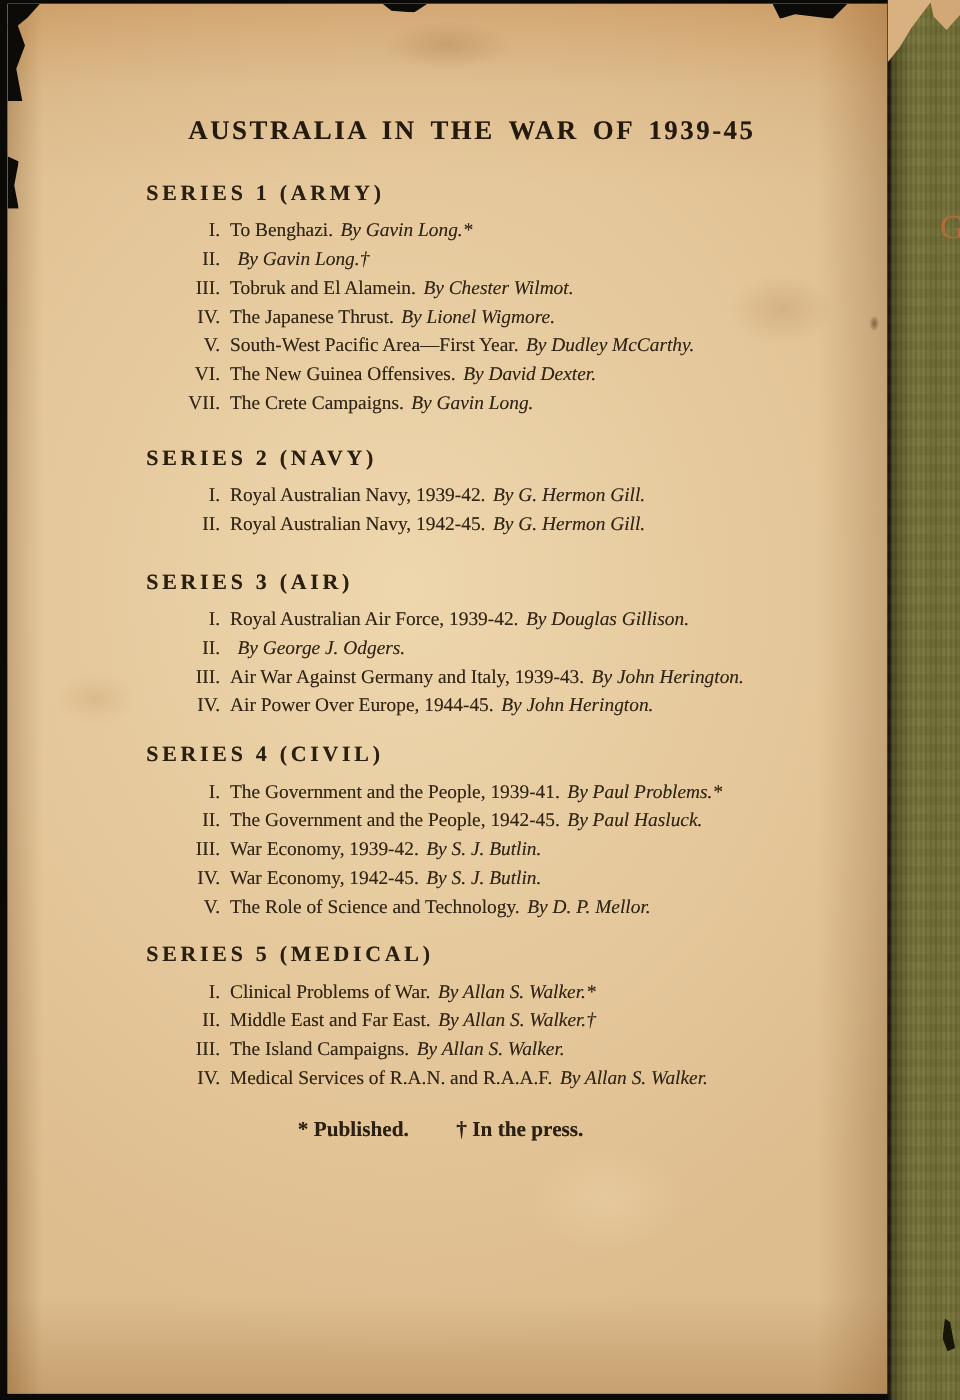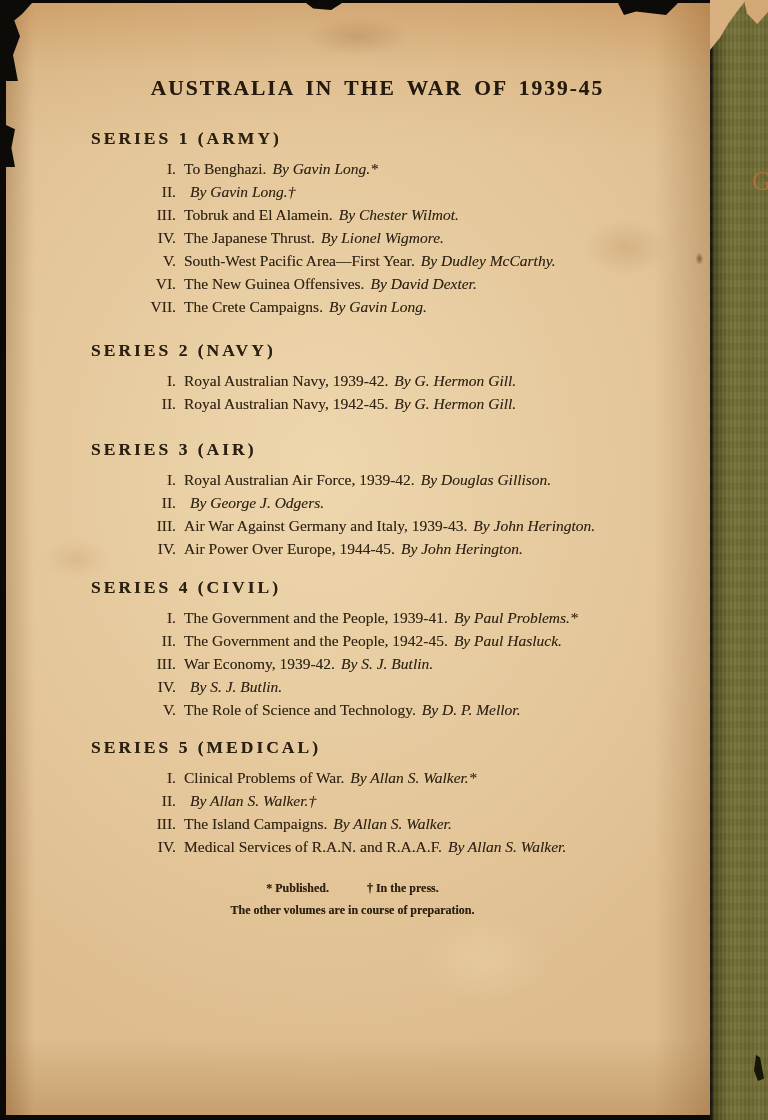--- a/index.html
+++ b/index.html
@@ -55,42 +55,43 @@
     position:absolute;right:0;top:0;width:24px;height:24px;background:#d2a876;
     clip-path:polygon(0 0,100% 0,100% 50%,55% 100%,12% 55%);
   }
   .spine-mark-b{
     position:absolute;left:44px;top:1055px;width:10px;height:26px;background:#171408;
     clip-path:polygon(20% 0,60% 10%,100% 90%,40% 100%,0 60%);
   }
   
   .content{
     position:absolute;left:0;top:0;width:704px;
-    padding:0 40px 0 91px;box-sizing:border-box;
+    padding:16px 40px 0 91px;box-sizing:border-box;
     color:#2f2416;
   }
   .page-title{
     margin-top:75px;line-height:26px;
     text-align:center;font-size:21.5px;font-weight:bold;
     letter-spacing:2px;word-spacing:4px;color:#241a0e;
     text-shadow:0 0 .5px rgba(60,38,16,.55);
   }
   .series-heading{
     font-size:17.5px;font-weight:bold;line-height:22px;
     letter-spacing:3px;color:#2a2012;margin-bottom:8px;
     text-shadow:0 0 .4px rgba(60,38,16,.5);
+    margin-left:26px;
   }
   .mt-s1{margin-top:26px;} .mt-s2{margin-top:21px;} .mt-s3{margin-top:23px;}
   .mt-s4{margin-top:16px;} .mt-s5{margin-top:15px;}
   .item{display:flex;line-height:23px;font-size:15.5px;white-space:nowrap;
     text-shadow:0 0 .4px rgba(60,38,16,.45);}
   .vol-num{flex:0 0 85px;text-align:right;margin-right:8px;}
   .vol-author{font-style:italic;margin-left:6px;}
   .footnotes{margin-top:19px;text-align:center;transform:translateX(-25px);
-    font-size:12px;font-weight:bold;line-height:22px;color:#2b2013;
+    font-size:17px;font-weight:bold;line-height:22px;color:#2b2013;
     text-shadow:0 0 .4px rgba(60,38,16,.5);}
   .fn-press{margin-left:38px;}
 </style>
 </head>
 <body>
 
 <div>
 
   <div class="paper">
     <div class="tear tear-tl"></div>
@@ -190,57 +191,58 @@
           <span>The Government and the People, 1942-45.</span>
           <span class="vol-author">By Paul Hasluck.</span>
       </div>
       <div class="item">
         <span class="vol-num">III.</span>
           <span>War Economy, 1939-42.</span>
           <span class="vol-author">By S. J. Butlin.</span>
       </div>
       <div class="item">
         <span class="vol-num">IV.</span>
+          <span>War Economy, 1942-45.</span>
           <span class="vol-author">By S. J. Butlin.</span>
       </div>
       <div class="item">
         <span class="vol-num">V.</span>
           <span>The Role of Science and Technology.</span>
           <span class="vol-author">By D. P. Mellor.</span>
       </div>
     </div>
 
     <div>
       <div class="series-heading mt-s5">SERIES 5 (MEDICAL)</div>
       <div class="item">
         <span class="vol-num">I.</span>
           <span>Clinical Problems of War.</span>
           <span class="vol-author">By Allan S. Walker.*</span>
       </div>
       <div class="item">
         <span class="vol-num">II.</span>
+          <span>Middle East and Far East.</span>
           <span class="vol-author">By Allan S. Walker.†</span>
       </div>
       <div class="item">
         <span class="vol-num">III.</span>
           <span>The Island Campaigns.</span>
           <span class="vol-author">By Allan S. Walker.</span>
       </div>
       <div class="item">
         <span class="vol-num">IV.</span>
           <span>Medical Services of R.A.N. and R.A.A.F.</span>
           <span class="vol-author">By Allan S. Walker.</span>
       </div>
     </div>
 
     <div class="footnotes">
       <div>
         <span>* Published.</span><span class="fn-press">† In the press.</span>
       </div>
-      <div>The other volumes are in course of preparation.</div>
     </div>
   </div>
 
   <div class="spine">
     <div class="spine-wrap-top"></div>
     <div class="spine-chip-tr"></div>
     <span class="spine-letter">G</span>
     <div class="spine-mark-b"></div>
   </div>
 

